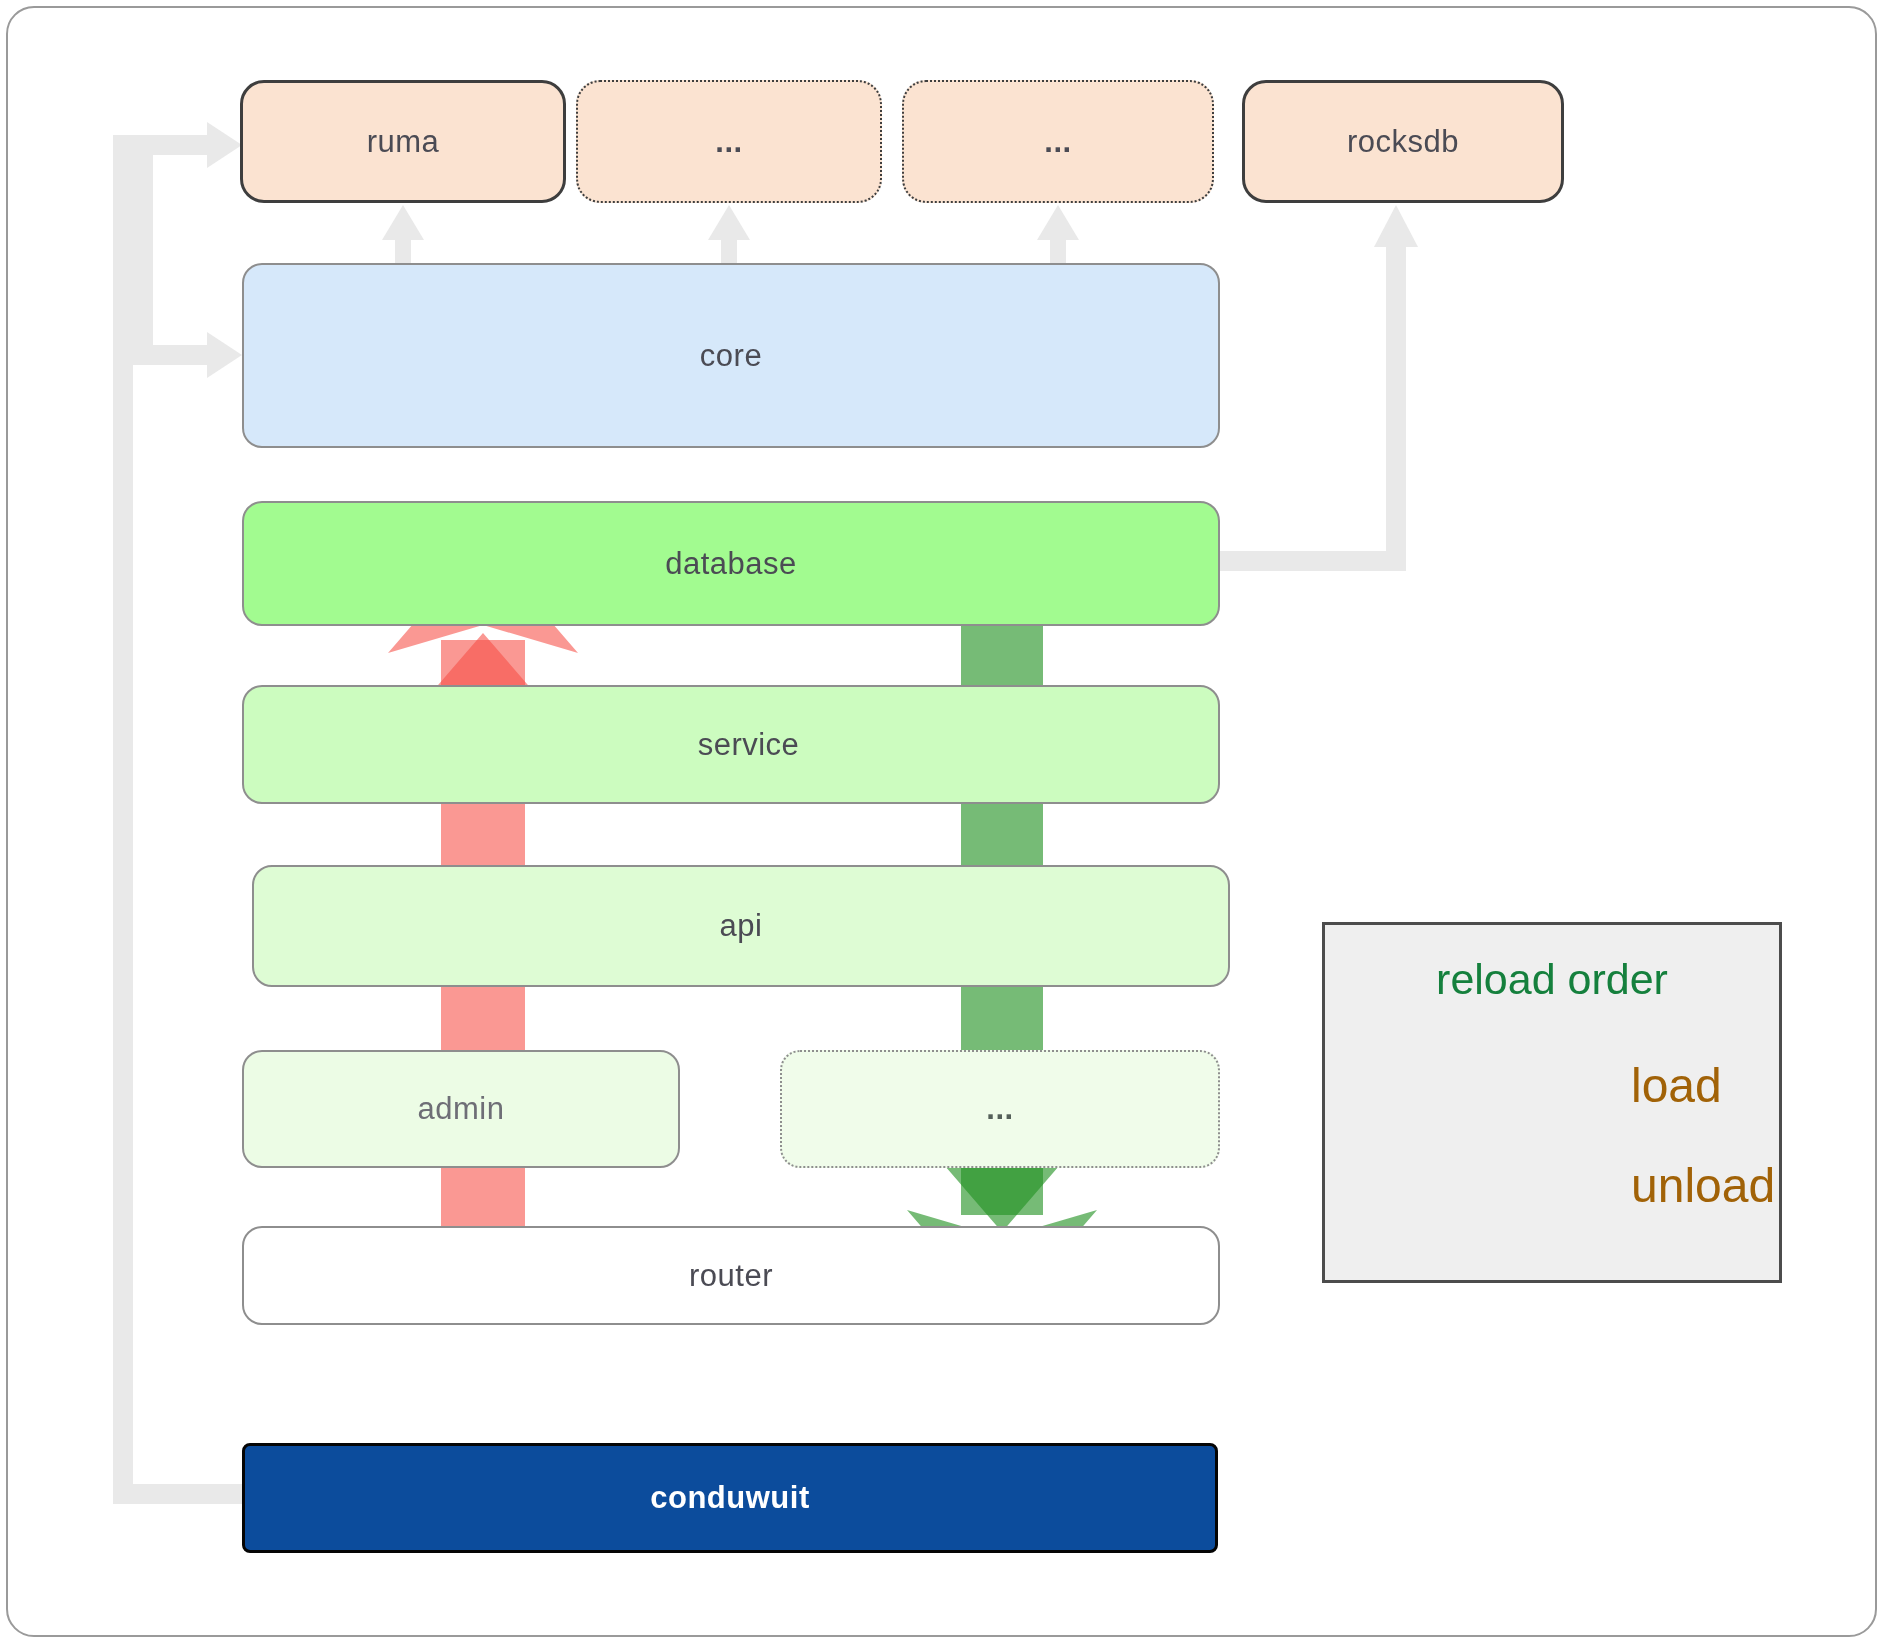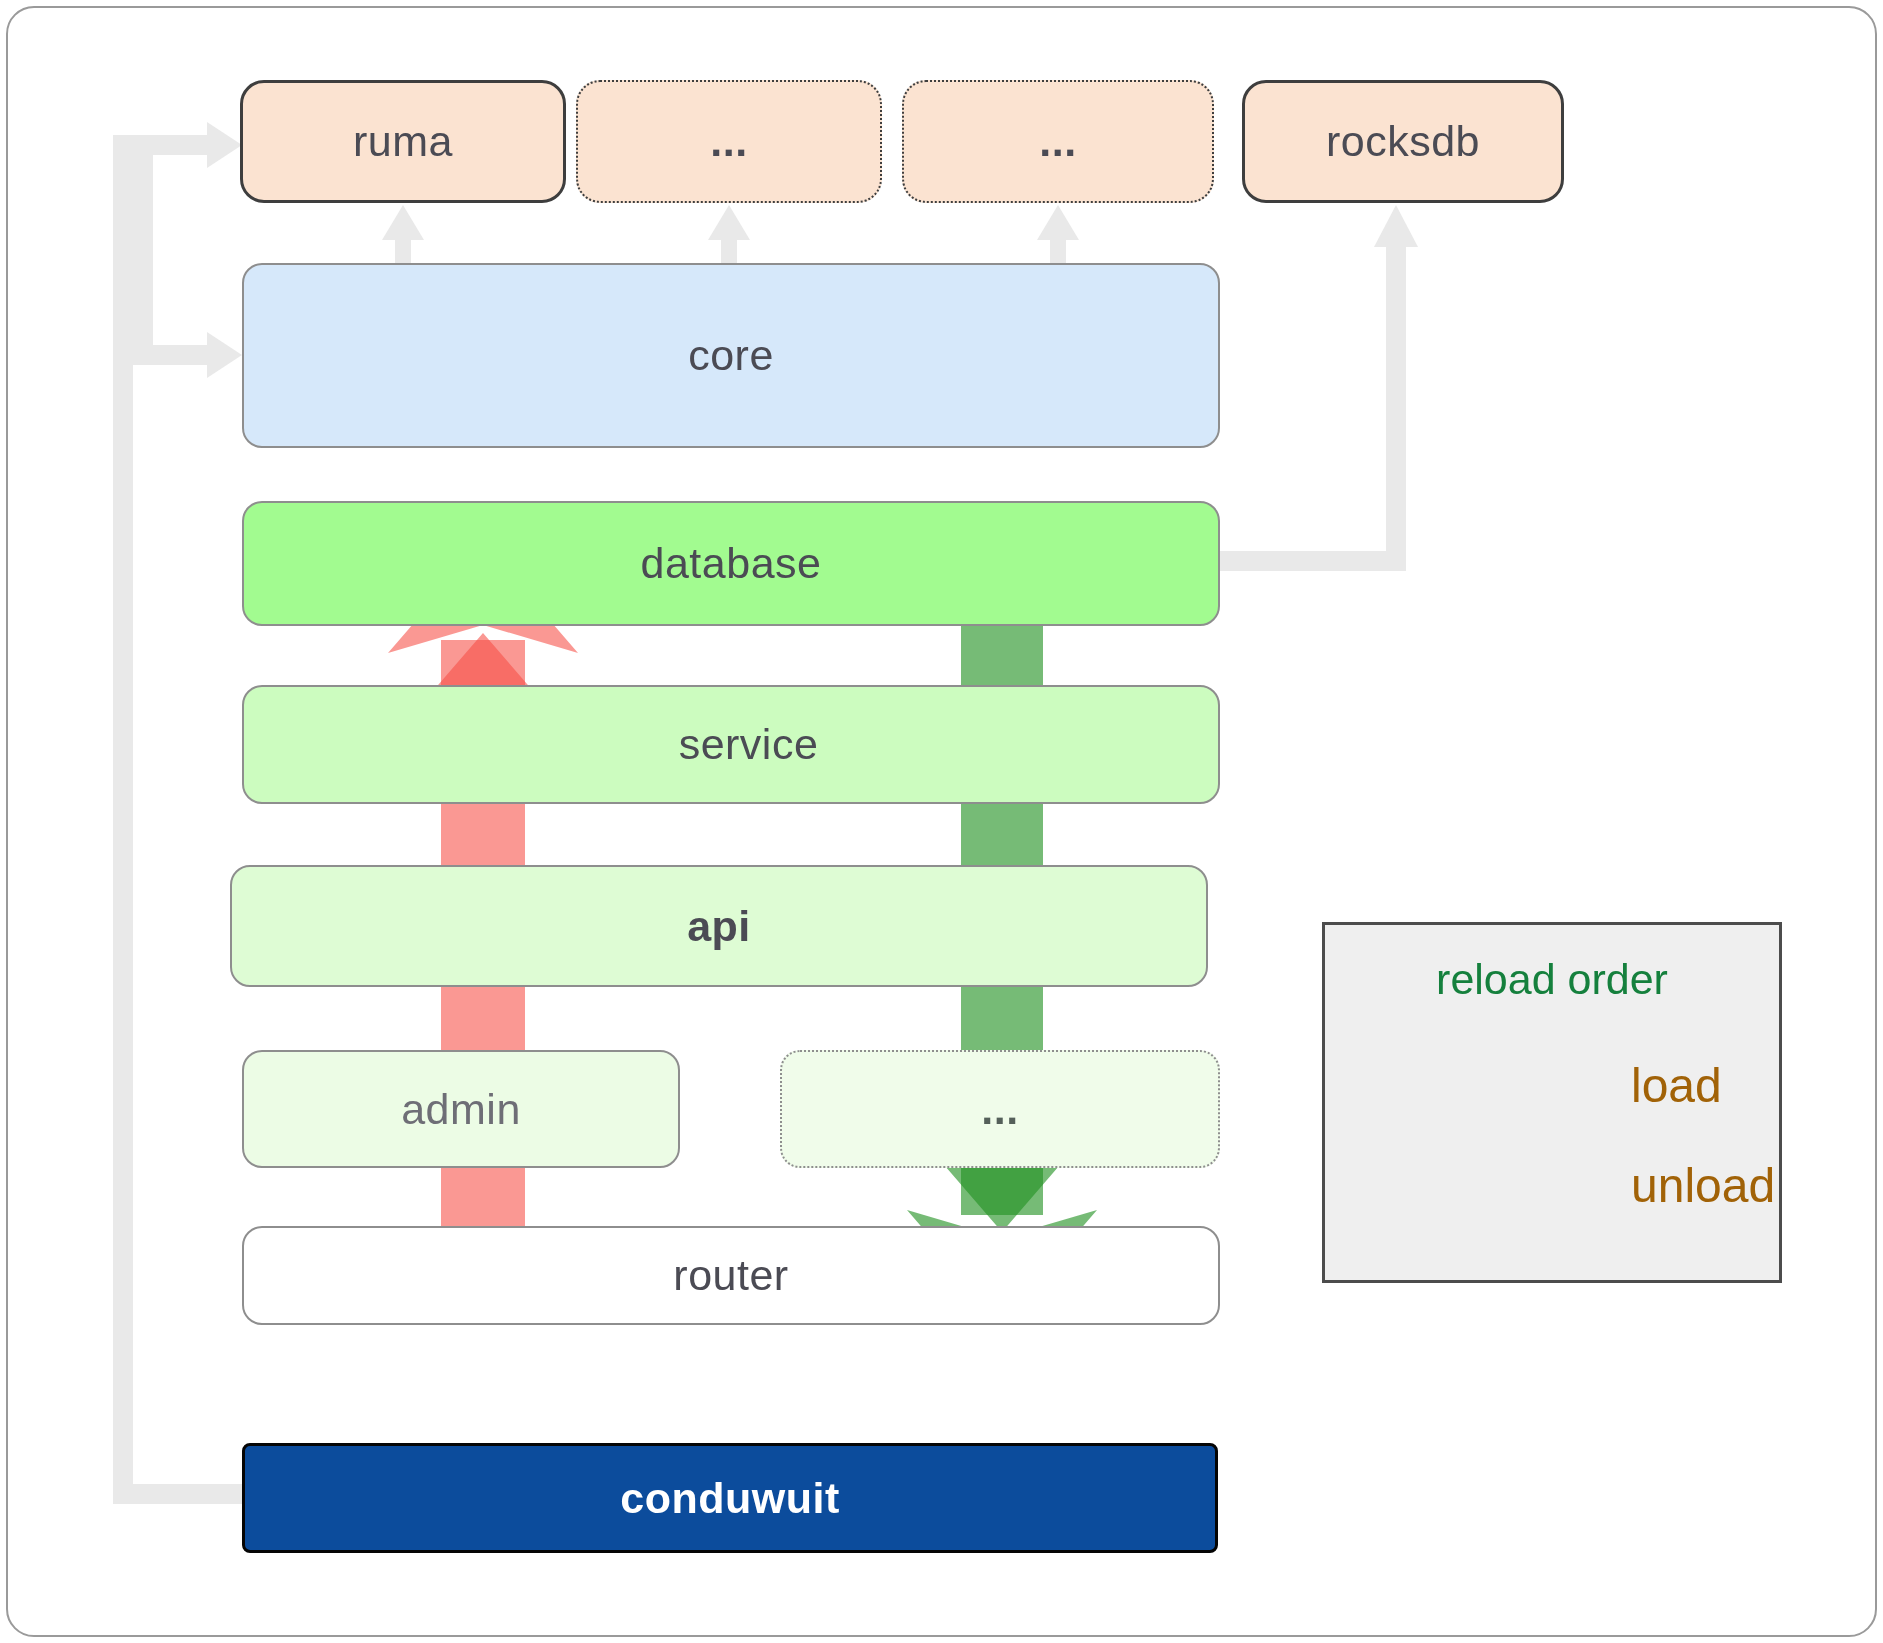--- a/index.html
+++ b/index.html
@@ -7,35 +7,35 @@
     position:relative;width:1883px;height:1643px;background:#ffffff;overflow:hidden;
     font-family:"Liberation Sans","DejaVu Sans",sans-serif;
   }
   #frame{
     position:absolute;left:6px;top:6px;width:1867px;height:1627px;
     border:2px solid #9a9a9a;border-radius:28px;
   }
   #arrow-layer{position:absolute;left:0;top:0;width:1883px;height:1643px;}
   .node{
     position:absolute;display:flex;align-items:center;justify-content:center;
-    box-sizing:border-box;font-size:43px;color:#4b4b54;letter-spacing:.5px;
+    box-sizing:border-box;font-size:31px;color:#4b4b54;letter-spacing:.5px;
   }
   
   .top-solid{background:#fbe3d1;border:3px solid #3e3e3e;border-radius:24px;}
   .top-dotted{background:#fbe3d1;border:2px dotted #3e3e3e;border-radius:24px;font-weight:700;}
   #node-ruma   {left:240px;top:80px;width:326px;height:123px;}
   #node-ext1   {left:576px;top:80px;width:306px;height:123px;}
   #node-ext2   {left:902px;top:80px;width:312px;height:123px;}
   #node-rocksdb{left:1242px;top:80px;width:322px;height:123px;}
   
   .layer{border:2px solid #8e8e8e;border-radius:20px;}
   #node-core    {left:242px;top:263px;width:978px;height:185px;background:#d6e8fa;}
   #node-database{left:242px;top:501px;width:978px;height:125px;background:#a2fb90;}
   #node-service {left:242px;top:685px;width:978px;height:119px;background:#ccfcbf;padding-left:35px;}
-  #node-api     {left:230px;top:865px;width:978px;height:122px;background:#defcd4;font-weight:bold;}
+  #node-api     {left:252px;top:865px;width:978px;height:122px;background:#defcd4;}
   #node-admin   {left:242px;top:1050px;width:438px;height:118px;background:#ecfce5;color:#6e6e76;}
   #node-admin-sib{left:780px;top:1050px;width:440px;height:118px;background:#f0fcea;
                   border:2px dotted #8e8e8e;border-radius:20px;font-weight:700;color:#55605a;}
   #node-router  {left:242px;top:1226px;width:978px;height:99px;background:#ffffff;}
   #node-conduwuit{
     left:242px;top:1443px;width:976px;height:110px;background:#0c4c9c;
     border:3px solid #050505;border-radius:8px;color:#ffffff;font-weight:700;
   }
   
   #legend{

